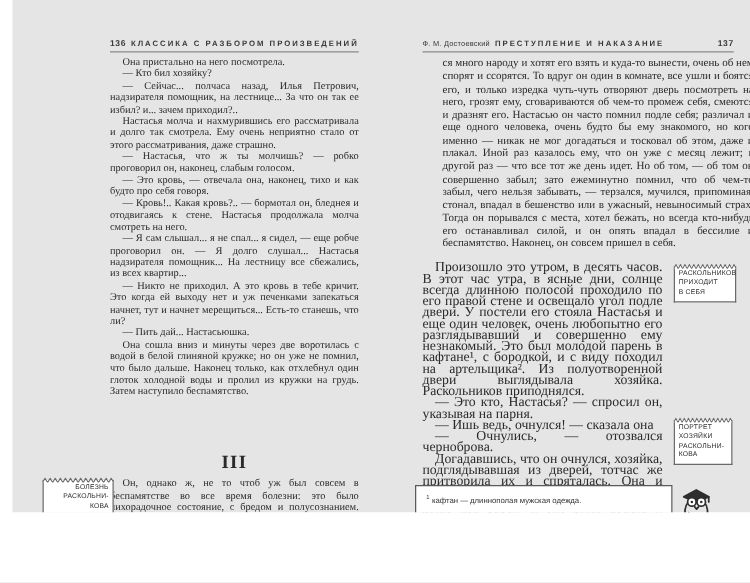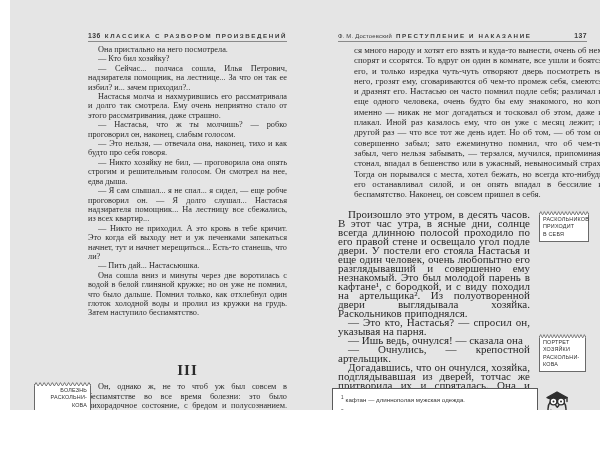--- a/index.html
+++ b/index.html
@@ -74,29 +74,29 @@
 <div class="spread">
 
   <div class="pg-header left">
     <span class="hdr-num">136</span>
     <span class="hdr-title">КЛАССИКА С РАЗБОРОМ ПРОИЗВЕДЕНИЙ</span>
   </div>
 
   <div class="body-left body-col">
     <p>Она пристально на него посмотрела.</p>
     <p>— Кто бил хозяйку?</p>
-    <p>— Сейчас... полчаса сошла, Илья Петрович, надзирателя помощник, на лестнице... За что он так ее избил? и... зачем приходил?..</p>
+    <p>— Сейчас... полчаса назад, Илья Петрович, надзирателя помощник, на лестнице... За что он так ее избил? и... зачем приходил?..</p>
     <p>Настасья молча и нахмурившись его рассматривала и долго так смотрела. Ему очень неприятно стало от этого рассматривания, даже страшно.</p>
     <p>— Настасья, что ж ты молчишь? — робко проговорил он, наконец, слабым голосом.</p>
-    <p>— Это нельзя, — отвечала она, наконец, тихо и как будто про себя говоря.</p>
-    <p>— Никто хозяйку не бил, — проговорила она опять строгим и решительным голосом. Он смотрел на нее, едва дыша.</p>
+    <p>— Это кровь, — отвечала она, наконец, тихо и как будто про себя говоря.</p>
+    <p>— Кровь!.. Какая кровь?.. — бормотал он, бледнея и отодвигаясь к стене. Настасья продолжала молча смотреть на него.</p>
     <p>— Я сам слышал... я не спал... я сидел, — еще робче проговорил он. — Я долго слушал... Настасья надзирателя помощник... На лестницу все сбежались, из всех квартир...</p>
     <p>— Никто не приходил. А это кровь в тебе кричит. Это когда ей выходу нет и уж печенками запекаться начнет, тут и начнет мерещиться... Есть-то станешь, что ли?</p>
     <p>— Пить дай... Настасьюшка.</p>
-    <p>Она сошла вниз и минуты через две воротилась с водой в белой глиняной кружке; но он уже не помнил, что было дальше. Помнил только, как отхлебнул один глоток холодной воды и пролил из кружки на грудь. Затем наступило беспамятство.</p>
+    <p>Она сошла вниз и минуты через две воротилась с водой в белой глиняной кружке; но он уже не помнил, что было дальше. Наконец только, как отхлебнул один глоток холодной воды и пролил из кружки на грудь. Затем наступило беспамятство.</p>
   </div>
 
   <div class="section-block body-col">
     <div class="chapter-heading">III</div>
     <p>Он, однако ж, не то чтоб уж был совсем в беспамятстве во все время болезни: это было лихорадочное состояние, с бредом и полусознанием. Многое он потом припомнил. То казалось ему, что около него собирает-</p>
   </div>
 
   <div class="note note-left">
     <svg class="torn" viewBox="0 0 56 4" preserveAspectRatio="none">
       <path d="M0 4 L2 .6 L4 4 L6 .6 L8 4 L10 .6 L12 4 L14 .6 L16 4 L18 .6 L20 4 L22 .6 L24 4 L26 .6 L28 4 L30 .6 L32 4 L34 .6 L36 4 L38 .6 L40 4 L42 .6 L44 4 L46 .6 L48 4 L50 .6 L52 4 L54 .6 L56 4" fill="#ffffff" stroke="#6a6a6a" stroke-width="0.9"></path>
@@ -115,21 +115,21 @@
   </div>
 
   <div class="body-right-full body-col">
     <p>ся много народу и хотят его взять и куда-то вынести, очень об нем спорят и ссорятся. То вдруг он один в комнате, все ушли и боятся его, и только изредка чуть-чуть отворяют дверь посмотреть на него, грозят ему, сговариваются об чем-то промеж себя, смеются и дразнят его. Настасью он часто помнил подле себя; различал и еще одного человека, очень будто бы ему знакомого, но кого именно — никак не мог догадаться и тосковал об этом, даже и плакал. Иной раз казалось ему, что он уже с месяц лежит; в другой раз — что все тот же день идет. Но об том, — об том он совершенно забыл; зато ежеминутно помнил, что об чем-то забыл, чего нельзя забывать, — терзался, мучился, припоминая, стонал, впадал в бешенство или в ужасный, невыносимый страх. Тогда он порывался с места, хотел бежать, но всегда кто-нибудь его останавливал силой, и он опять впадал в бессилие и беспамятство. Наконец, он совсем пришел в себя.</p>
   </div>
 
   <div class="body-right-narrow body-col">
     <p>Произошло это утром, в десять часов. В этот час утра, в ясные дни, солнце всегда длинною полосой проходило по его правой стене и освещало угол подле двери. У постели его стояла Настасья и еще один человек, очень любопытно его разглядывавший и совершенно ему незнакомый. Это был молодой парень в кафтане¹, с бородкой, и с виду походил на артельщика². Из полуотворенной двери выглядывала хозяйка. Раскольников приподнялся.</p>
     <p>— Это кто, Настасья? — спросил он, указывая на парня.</p>
     <p>— Ишь ведь, очнулся! — сказала она</p>
-    <p>— Очнулись, — крепостной артельщик.</p>
+    <p>— Очнулись, — отозвался черноброва.</p>
     <p>Догадавшись, что он очнулся, хозяйка, подглядывавшая из дверей, тотчас же притворила их и спряталась. Она и всегда была застенчива и с тягостию переносила разговоры и объяснения; ей было лет сорок, и она была толста и жирна, черноброва и черноглаза, до-</p>
   </div>
 
   <div class="note note-r1">
     <svg class="torn" viewBox="0 0 56 4" preserveAspectRatio="none">
       <path d="M0 4 L2 .6 L4 4 L6 .6 L8 4 L10 .6 L12 4 L14 .6 L16 4 L18 .6 L20 4 L22 .6 L24 4 L26 .6 L28 4 L30 .6 L32 4 L34 .6 L36 4 L38 .6 L40 4 L42 .6 L44 4 L46 .6 L48 4 L50 .6 L52 4 L54 .6 L56 4" fill="#ffffff" stroke="#6a6a6a" stroke-width="0.9"></path>
     </svg>
     <div class="note-text">РАСКОЛЬНИКОВ
 ПРИХОДИТ
 В СЕБЯ</div>

